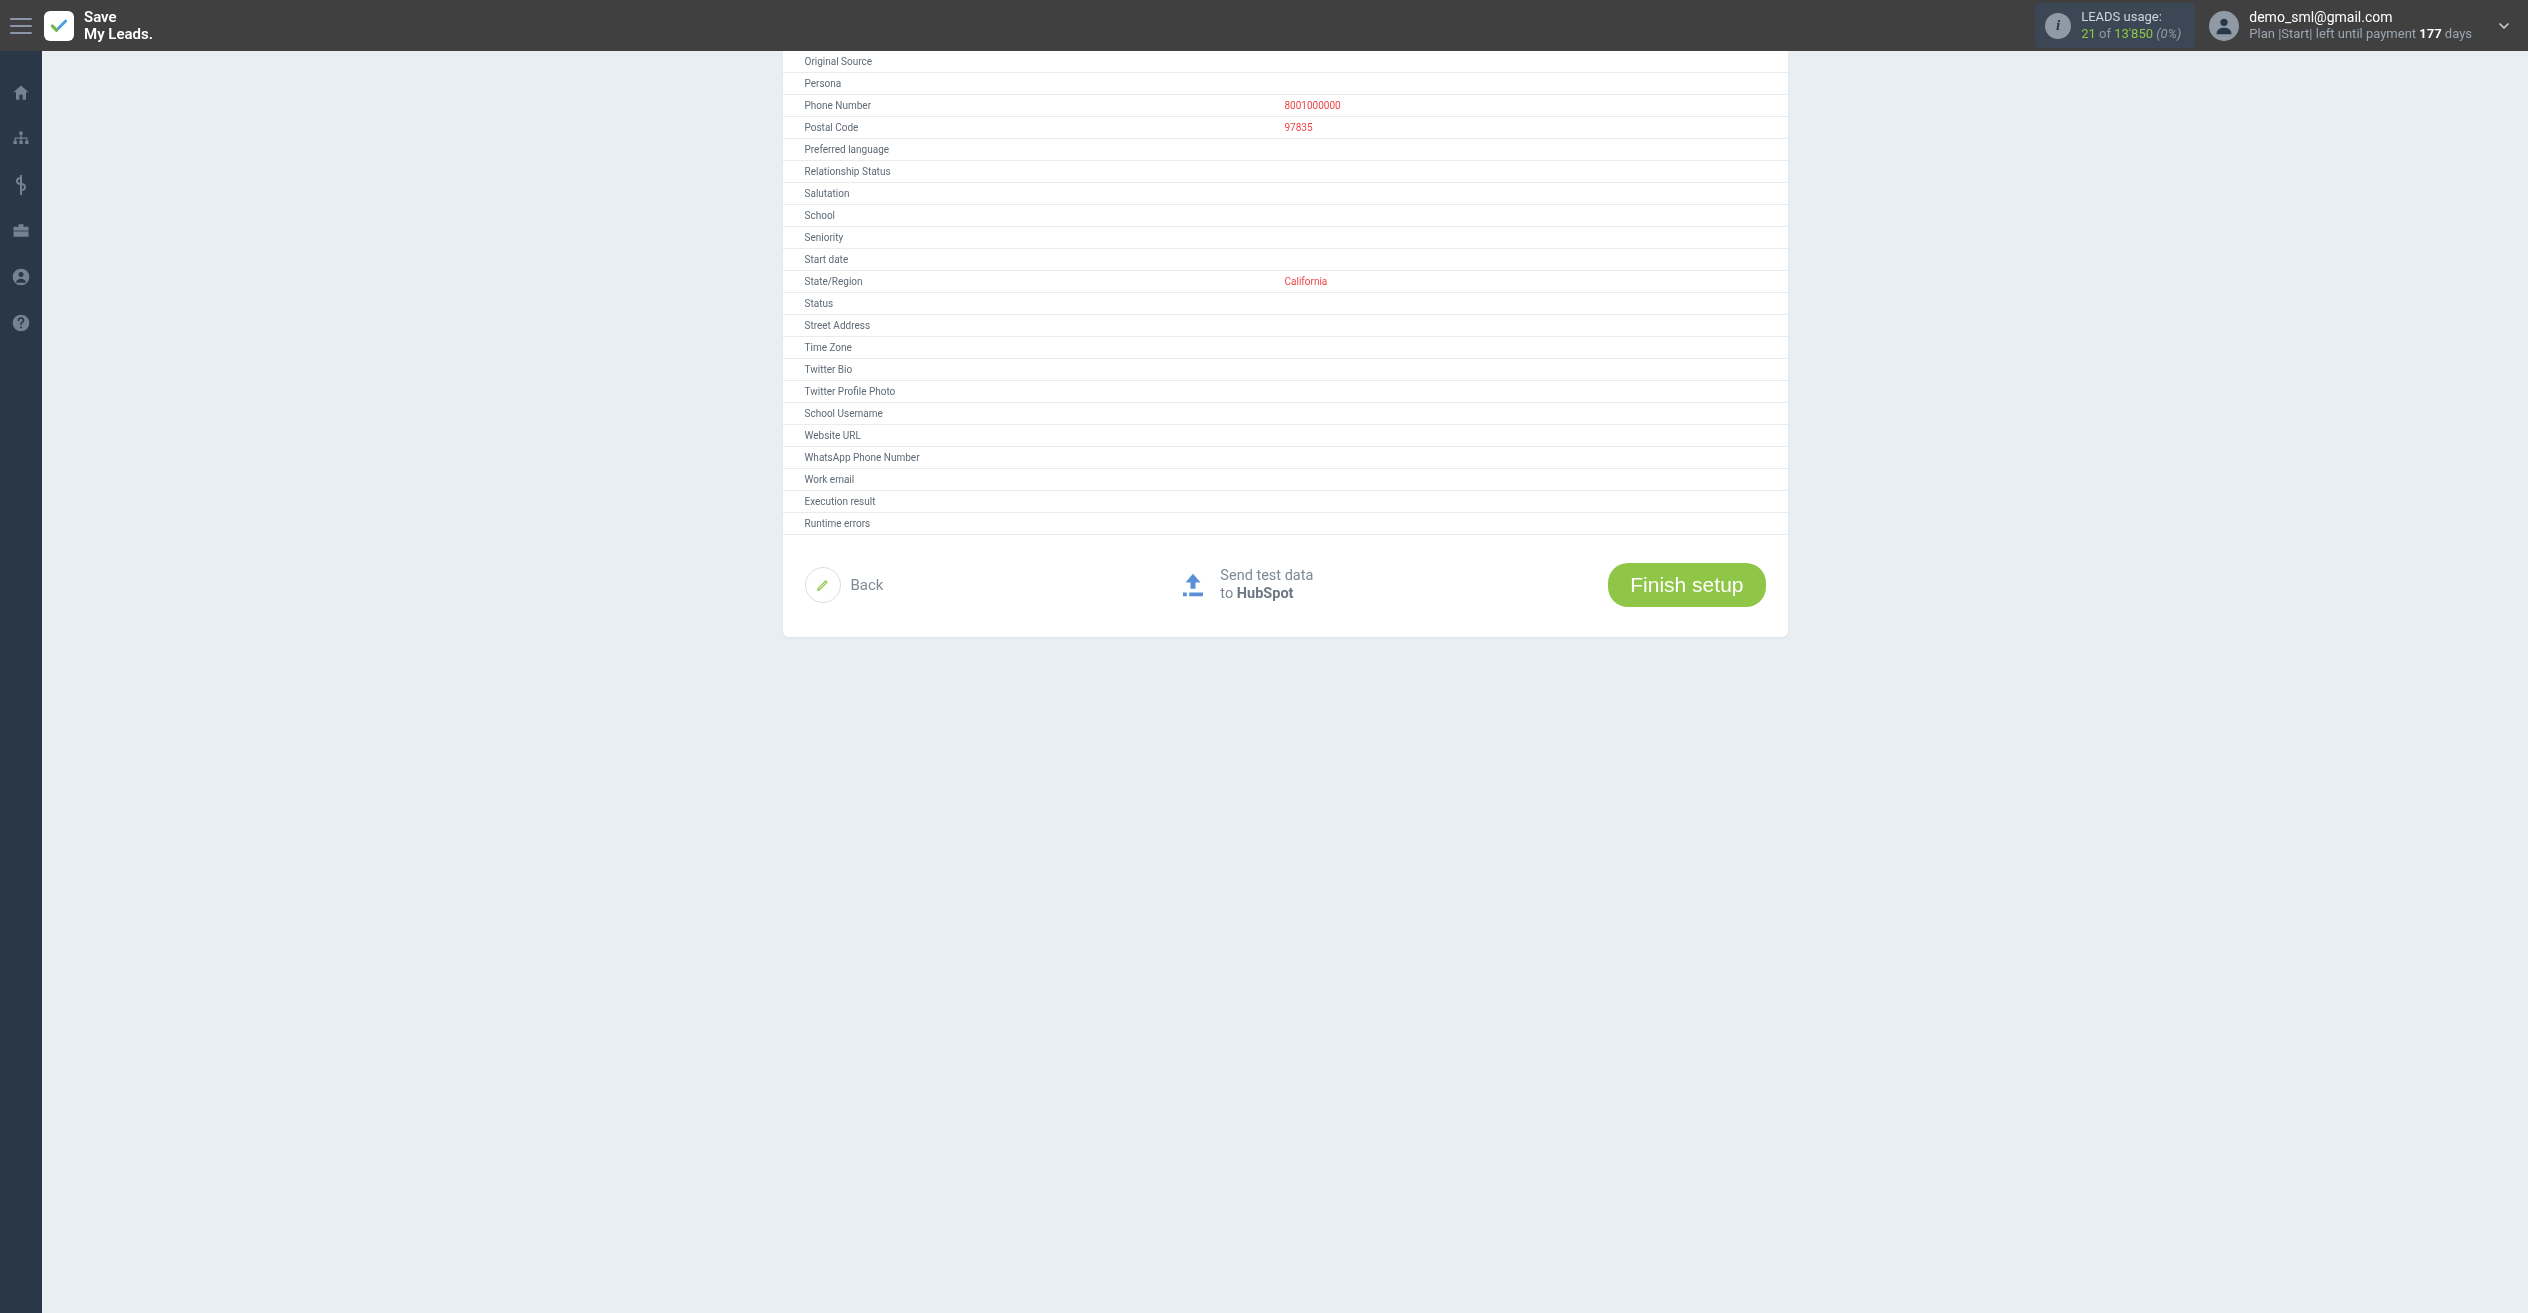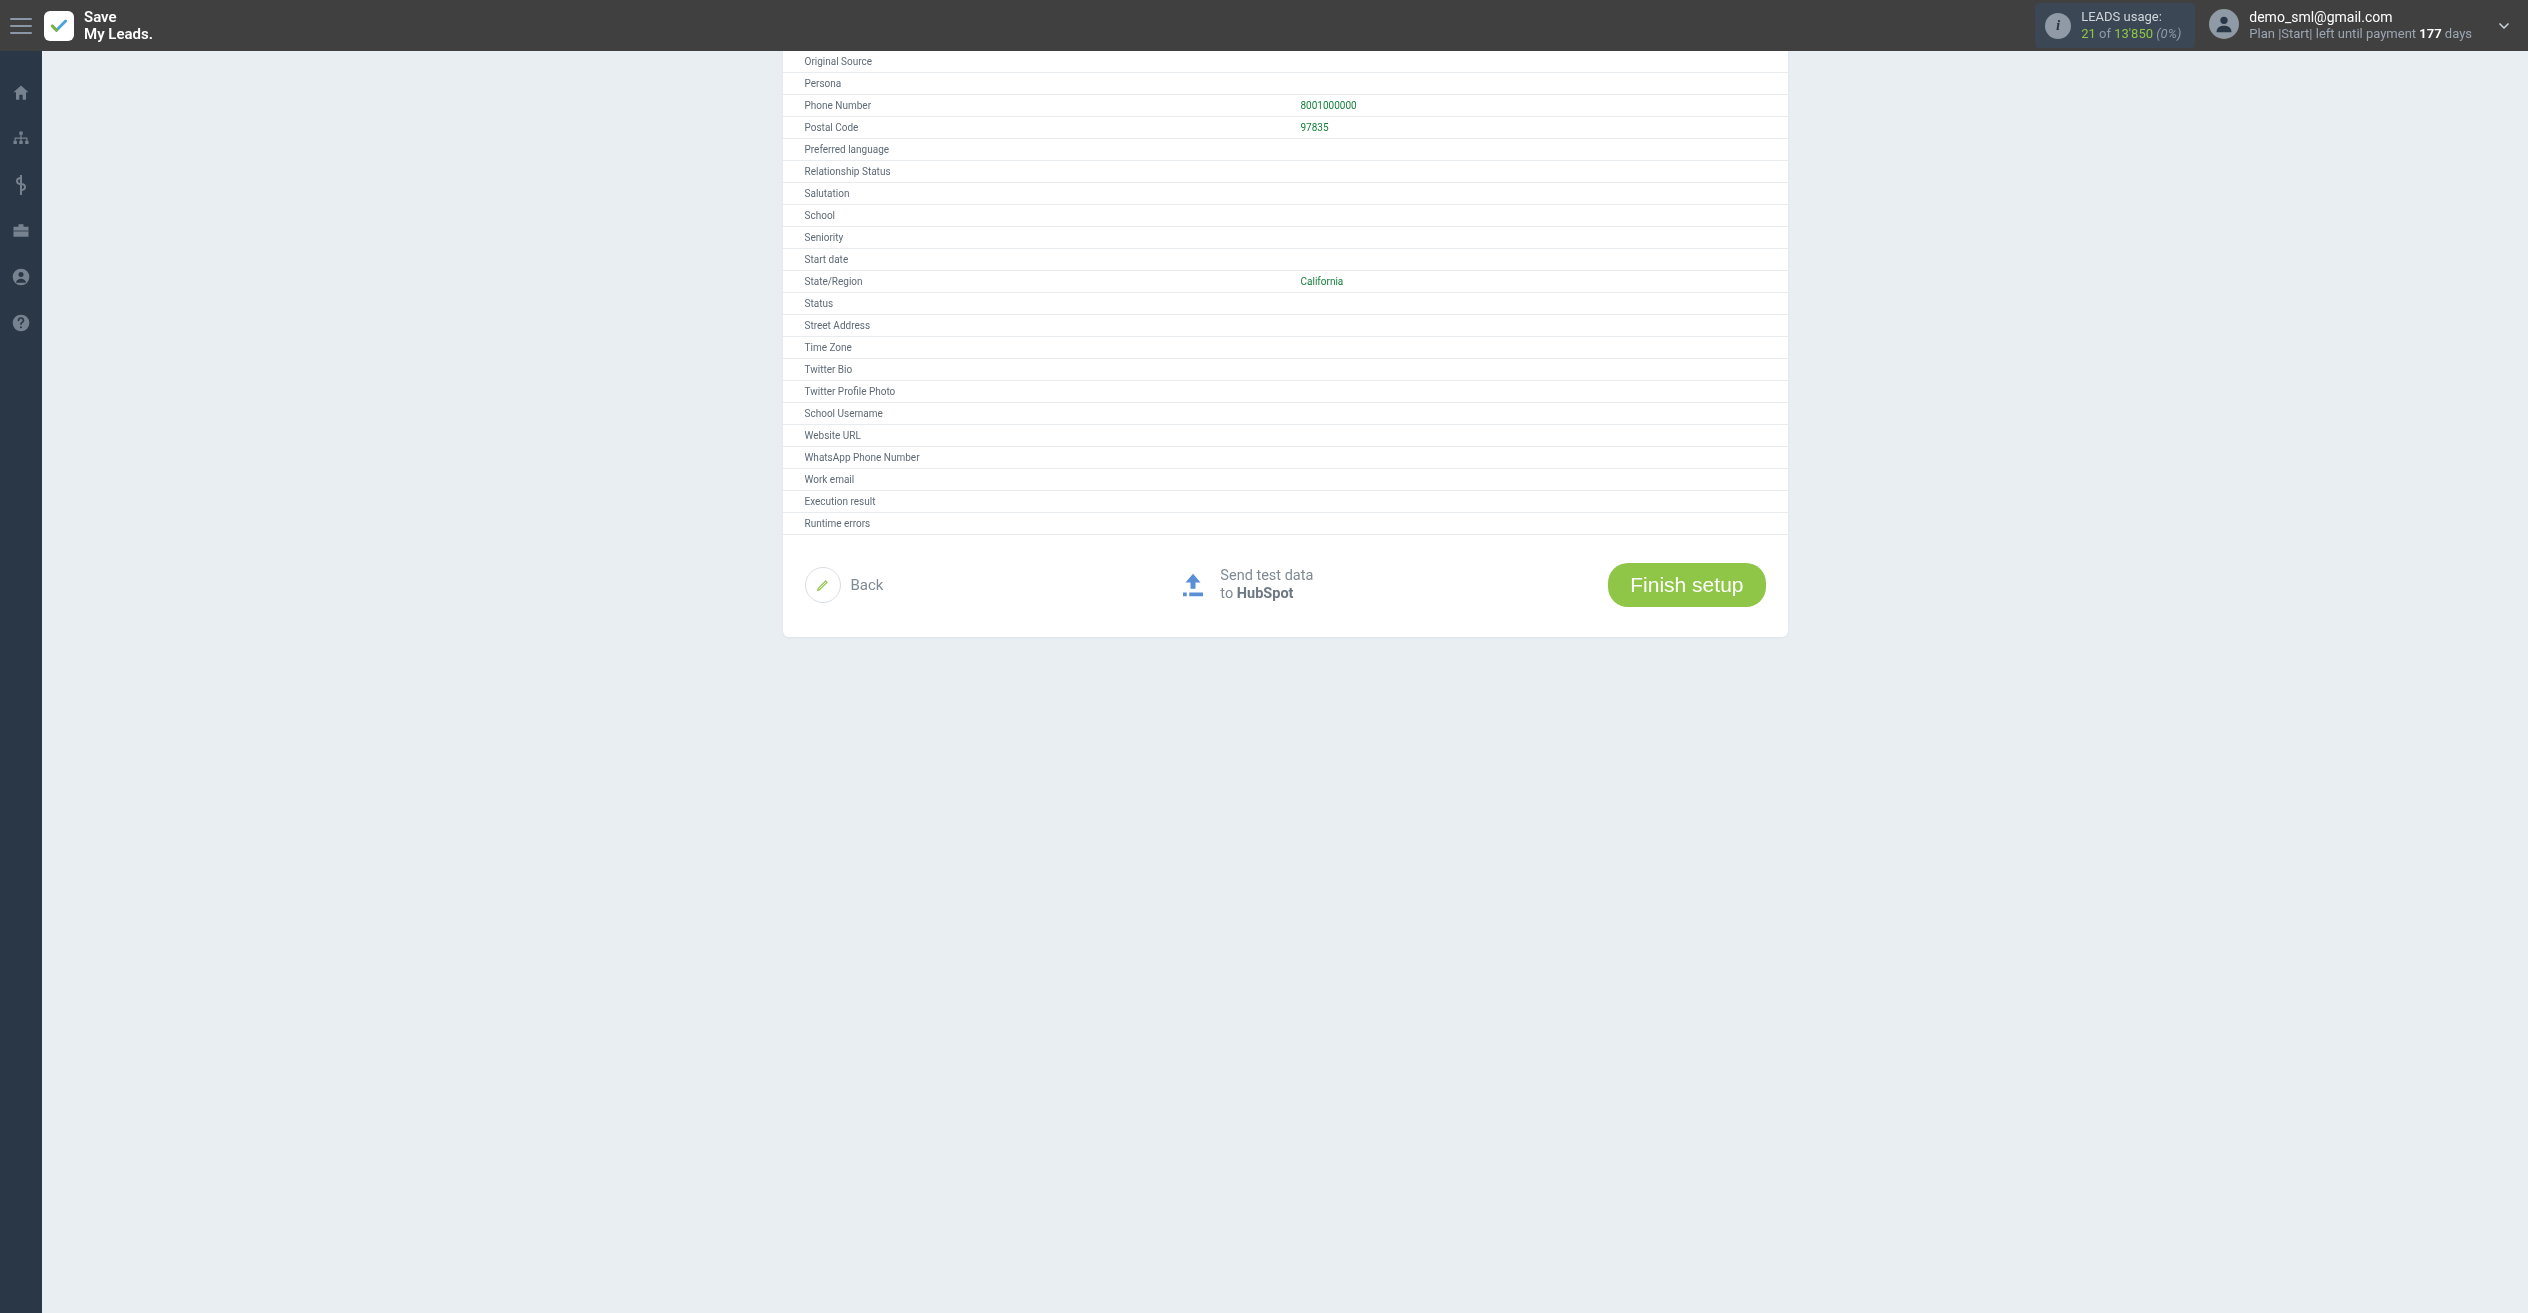--- a/index.html
+++ b/index.html
@@ -13,36 +13,36 @@
 .logo-text .line2 { display:block; }
 .top-right { margin-left:auto; display:flex; align-items:center; gap:14px; }
 .usage-box { background:#3b4754; border-radius:4px; padding:6px 14px 6px 10px; display:flex; align-items:center; gap:10px; }
 .usage-icon { width:26px; height:26px; border-radius:50%; background:#8f9aa6; display:flex; align-items:center; justify-content:center; font-weight:bold; color:#2a3746; font-size:15px; font-style:italic; font-family:Georgia,serif;}
 .usage-text { font-size:13px; line-height:1.25; }
 .usage-text .l1 { color:#d0d6dc; }
 .usage-text .l2 .n1 { color:#8fc647; }
 .usage-text .l2 .of { color:#8f9aa6; }
 .usage-text .l2 .n2 { color:#8fc647; }
 .usage-text .l2 .pct { color:#8f9aa6; font-style:italic; }
-.user-box { display:flex; gap:10px; }
+.user-box { display:flex; align-items:center; gap:10px; }
 .avatar { width:30px; height:30px; border-radius:50%; background:#8f9aa6; display:flex; align-items:center; justify-content:center; }
 .user-text { font-size:14px; line-height:1.25; }
 .user-text .email { color:#fff; }
 .user-text .plan { color:#9ba6b3; font-size:13px; }
 .user-text .plan b { color:#fff; font-weight:600; }
 .chev-down { margin-left:10px; color:#c8d0d9; cursor:pointer; }
 .layout { display:flex; height:calc(100vh - 51px); }
 .sidebar { width:42px; background:#2a3746; display:flex; flex-direction:column; align-items:center; padding-top:32px; gap:26px; }
 .sidebar .nav-item { color:#76828f; cursor:pointer; display:flex; align-items:center; justify-content:center; }
 .main { flex:1; overflow:auto; }
 .card { max-width:1005px; margin:0 auto; background:#fff; border-radius:0 0 6px 6px; padding:0 0 30px 0; box-shadow:0 1px 3px rgba(0,0,0,0.05); }
 .field-row { display:flex; padding:5px 22px; border-bottom:1px solid #e8ecef; font-size:10px; color:#5e6a76; }
 .field-row:last-of-type { border-bottom:1px solid #e8ecef; }
 .field-label { flex:0 0 480px; }
-.field-value { flex:1; color:#15803d;margin-left:16px; }
+.field-value { flex:1; color:#ef4444; }
 .footer { display:flex; align-items:center; justify-content:space-between; padding:28px 22px 0 22px; }
 .back-btn { display:flex; align-items:center; gap:10px; cursor:pointer; }
 .back-circle { width:36px; height:36px; border:1px solid #d9dee3; border-radius:50%; display:flex; align-items:center; justify-content:center; color:#8fc647; }
 .back-text { color:#7f8a95; font-size:15px; }
 .send-block { display:flex; align-items:center; gap:12px; cursor:pointer; }
 .send-icon { color:#5a8fd6; }
 .send-text { font-size:14.5px; color:#7f8a95; line-height:1.25; }
 .send-text .l2 { color:#7f8a95; }
 .send-text .l2 b { color:#6d7884; font-weight:700; }
 .finish-btn { background:#8fc647; color:#fff; border:none; border-radius:20px; padding:10px 22px; font-size:21px; cursor:pointer; }

